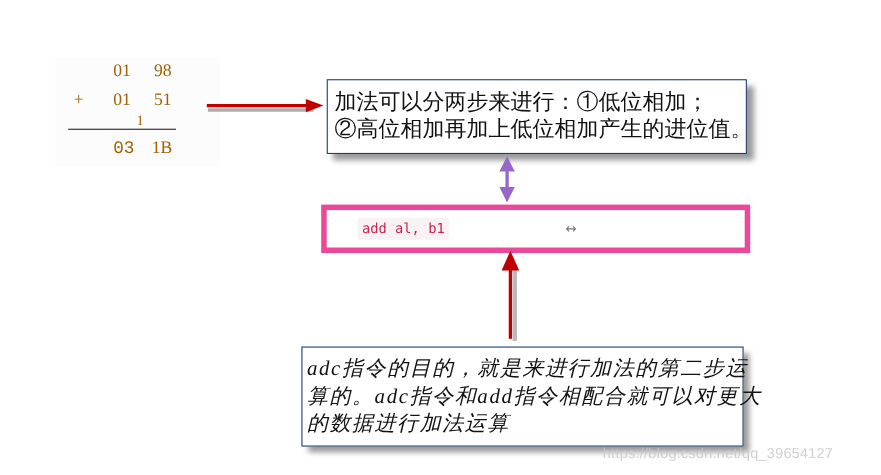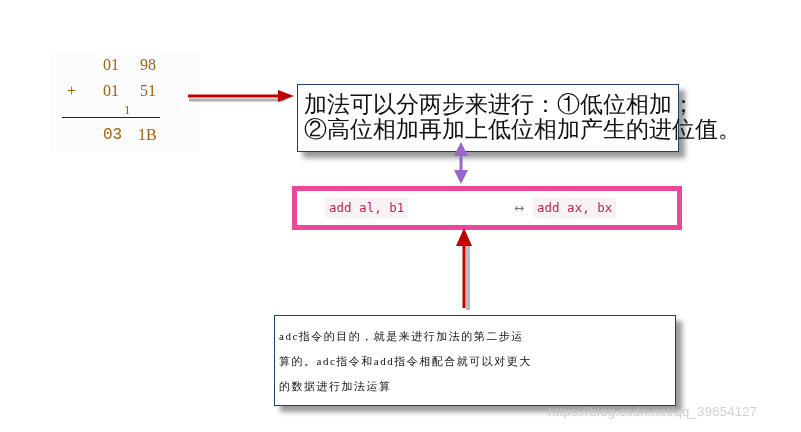--- a/index.html
+++ b/index.html
@@ -34,37 +34,38 @@
     .box {
       position: absolute;
       background: #ffffff;
       border: 1px solid #1f3e6b;
       box-shadow: 6px 6px 5px rgba(120,120,120,0.75);
       font-family: "Liberation Serif", serif;
       color: #111;
     }
     .box1 {
       left: 297px;
-      top: 84px;
+      top: 72px;
       width: 380px;
       height: 66px;
-      font-size: 23px;
+      font-size: 20px;
       line-height: 24px;
       padding: 0;
     }
     .box1 .line { position: absolute; left: 6px; white-space: nowrap; }
 
     .box2 {
       left: 274px;
       top: 315px;
       width: 400px;
       height: 89px;
-      font-size: 11px;
+      font-size: 19px;
       line-height: 24px;
       letter-spacing: 1.5px;
+      font-style: italic;
     }
     .box2 .line { position: absolute; left: 4px; white-space: nowrap; }
 
     
     .codebox {
       position: absolute;
       left: 292px;
       top: 186px;
       width: 380px;
       height: 34px;
@@ -134,21 +135,20 @@
 
 <svg width="20" height="46" style="left:451px; top:140px;">
   <polygon points="10,2 3,16 17,16" fill="#9966cc"></polygon>
   <rect x="8.5" y="15" width="3" height="16" fill="#9966cc"></rect>
   <polygon points="10,44 3,30 17,30" fill="#9966cc"></polygon>
 </svg>
 
 <div class="codebox">
   <span class="code" style="left:28px;">add al, b1</span>
   <span class="dblarrow" style="left:217px;">↔</span>
-  <span class="code" style="left:236px;">add ax, bx</span>
 </div>
 
 <svg width="24" height="90" style="left:454px; top:226px;">
   <rect x="12" y="18" width="4" height="66" fill="rgba(130,130,130,0.55)"></rect>
   <polygon points="10,2 2,20 18,20" fill="#c00000"></polygon>
   <rect x="8.5" y="18" width="3" height="64" fill="#c00000"></rect>
 </svg>
 
 <div class="box box2">
   <div class="line" style="top:8px;">adc指令的目的，就是来进行加法的第二步运</div>

